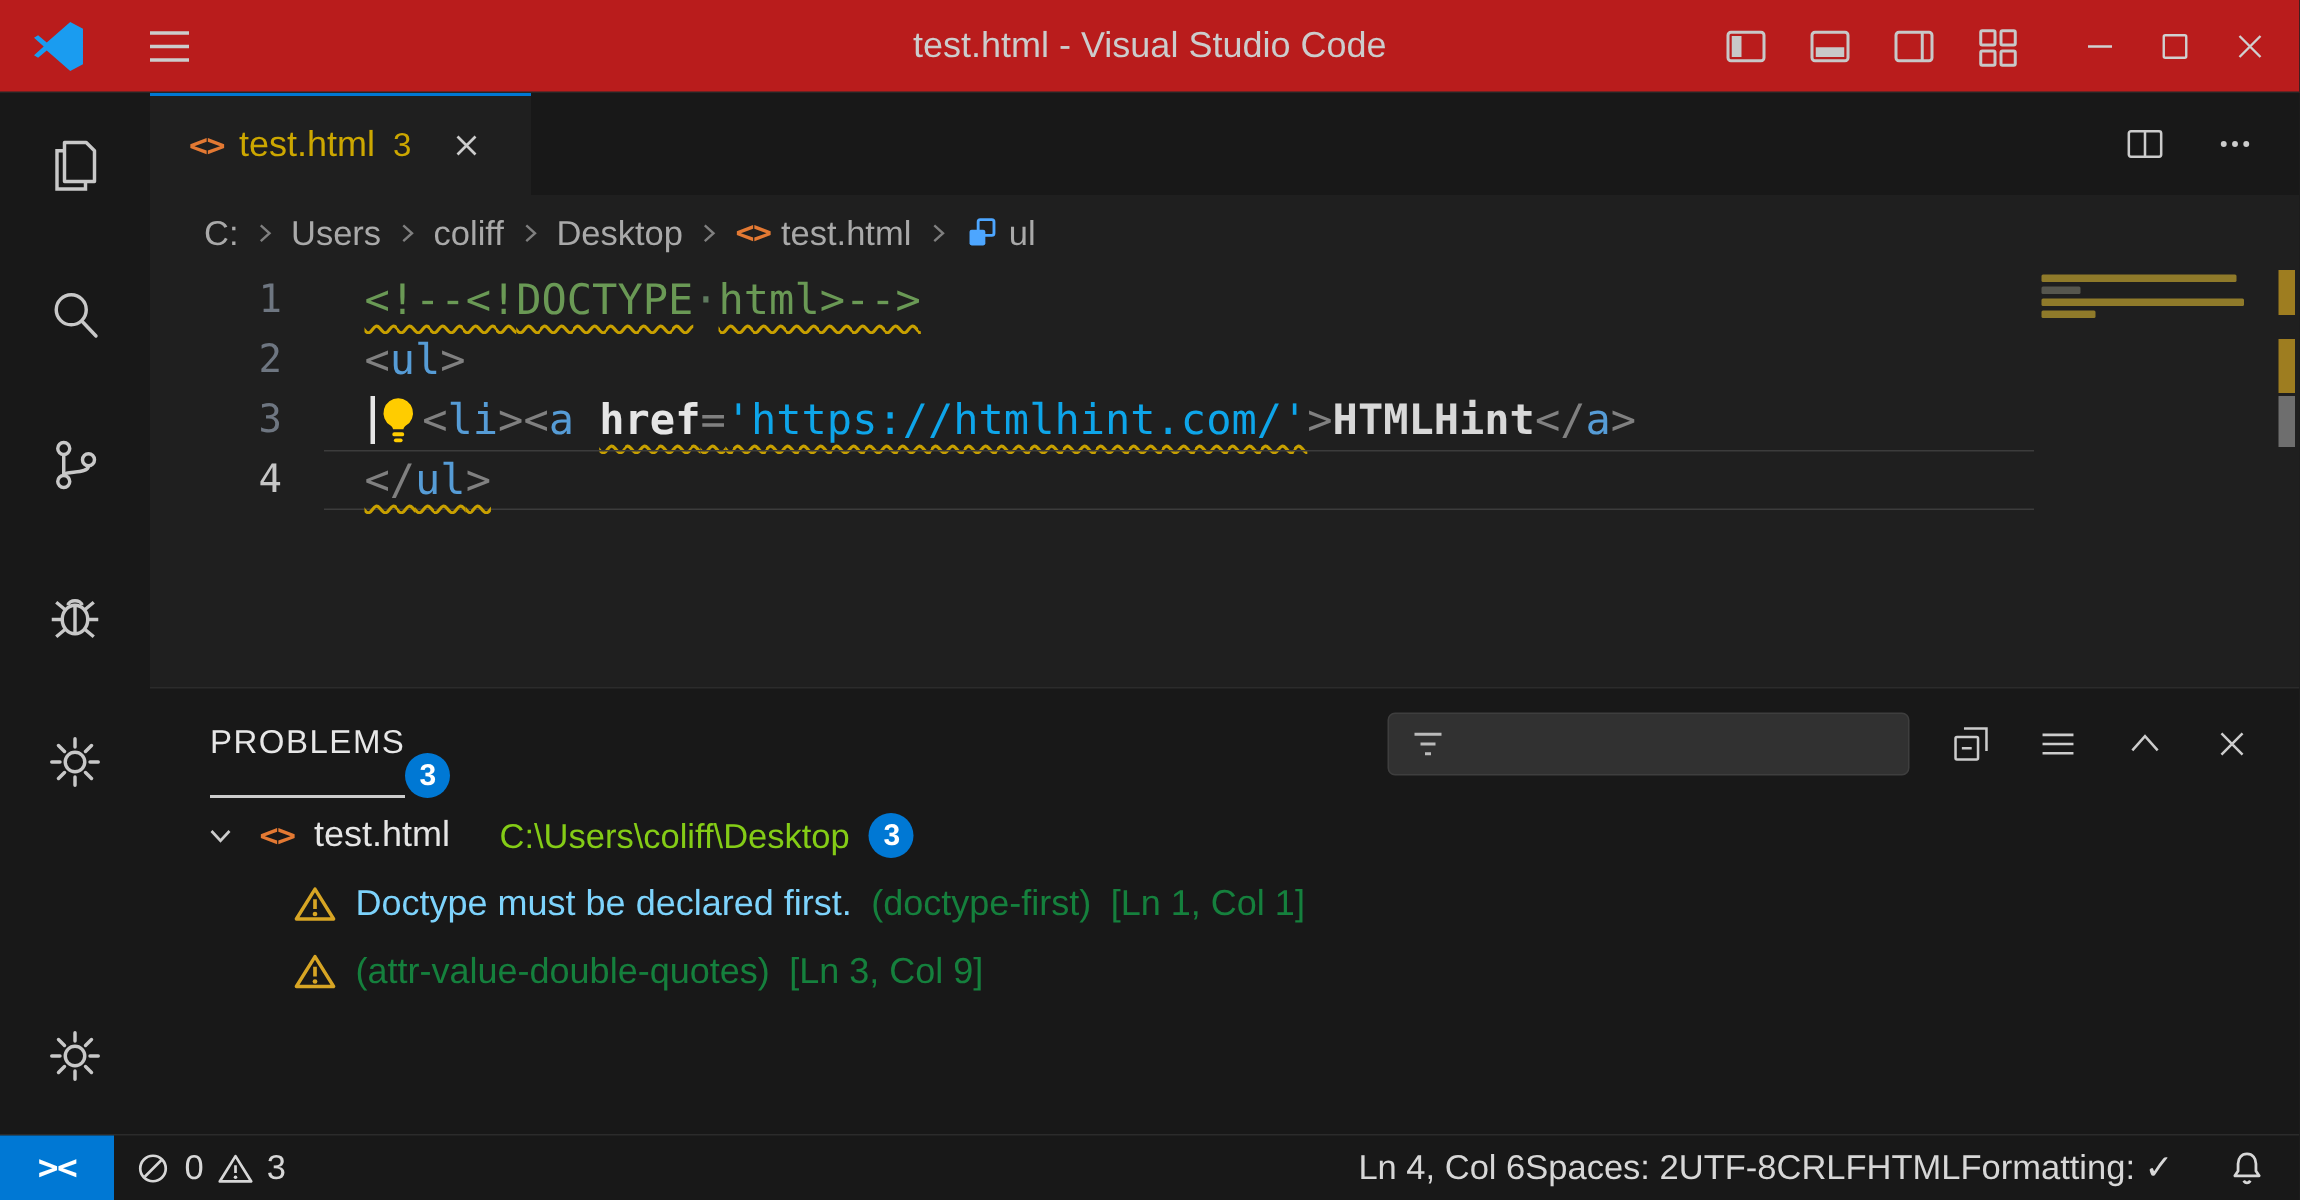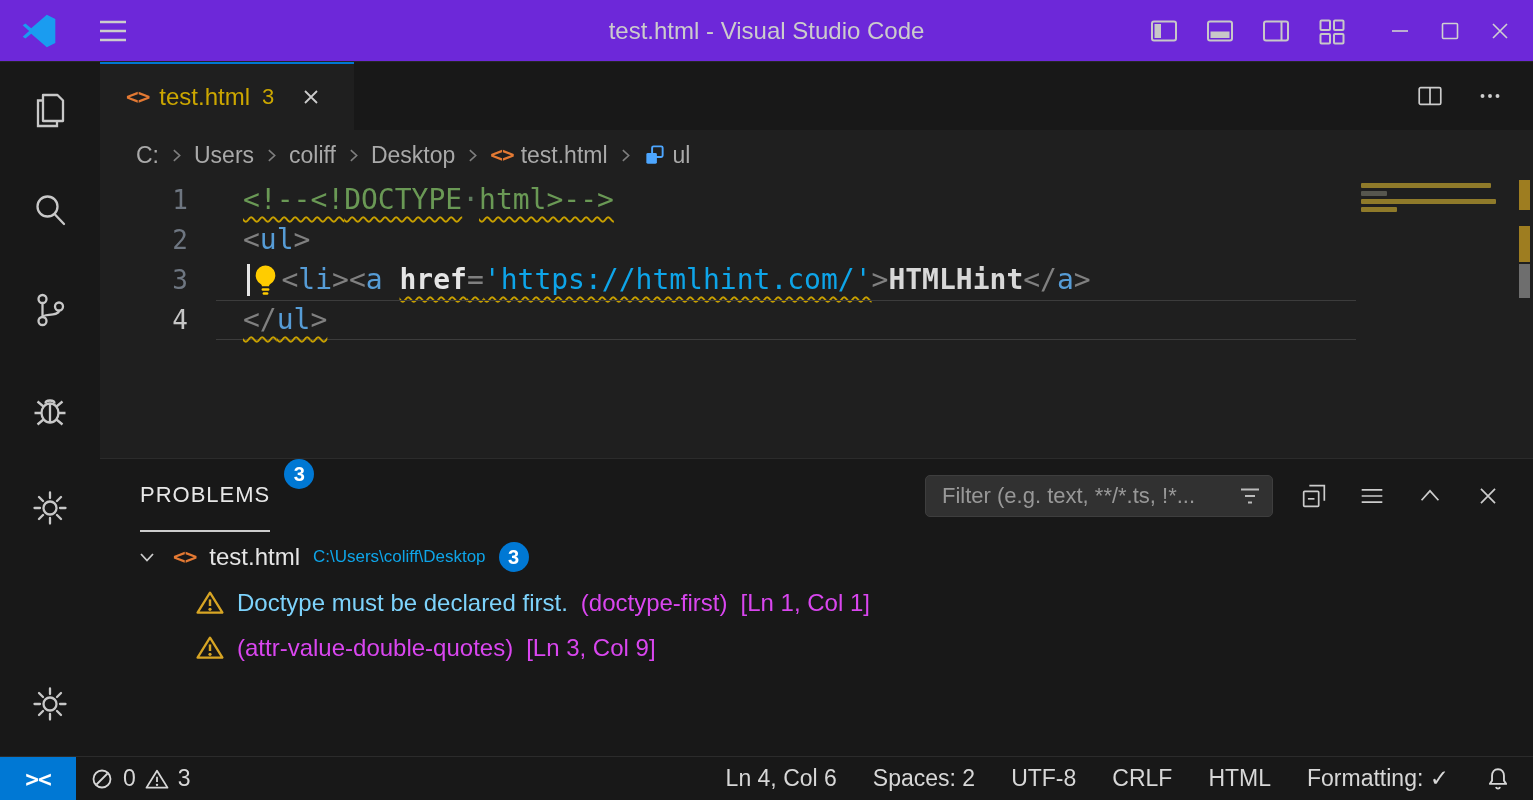--- a/index.html
+++ b/index.html
@@ -1,20 +1,20 @@
 <!DOCTYPE html>
 <html><head>
 <meta charset="utf-8">
 <style>
   *{box-sizing:border-box}
   html,body{margin:0;padding:0}
   body{width:1533px;height:800px;background:#1f1f1f;font-family:"Liberation Sans",sans-serif;color:#ccc;overflow:hidden}
   svg{display:block}
   
-  .titlebar{height:62px;background:#6d28d9;display:flex;align-items:center;position:relative;border-bottom:1px solid #262626}
+  .titlebar{height:62px;background:#b91c1c;display:flex;align-items:center;position:relative;border-bottom:1px solid #262626}
   .tb-logo{margin-left:22px}
   .tb-menu{margin-left:40px;cursor:pointer}
   .tb-title{position:absolute;left:50%;top:50%;transform:translate(-50%,-50%);font-size:24px;color:#cccccc;white-space:nowrap}
   .tb-right{margin-left:auto;display:flex;align-items:center;gap:22px;padding-right:16px}
   .tb-btn{width:34px;height:34px;display:flex;align-items:center;justify-content:center;cursor:pointer}
   .tb-win{display:flex;align-items:center;gap:16px;margin-left:12px}
   
   .main{display:flex;height:694px}
   .activitybar{width:100px;flex:none;background:#181818;position:relative}
   .ab-item{position:absolute;left:28px;width:44px;height:44px;display:flex;align-items:center;justify-content:center;cursor:pointer}
@@ -49,40 +49,40 @@
   .squiggle{text-decoration:underline wavy #c8a000;text-decoration-thickness:2px;text-underline-offset:7px}
   .cursor{display:inline-block;width:2.5px;height:32px;background:#e6e6e6;vertical-align:-7px;margin:0 2px 0 4px}
   .lightbulb{display:inline-block;vertical-align:-7px;margin-right:3px}
   .minimap{position:absolute;top:0;right:28px;width:146px;height:100%}
   .mm-bar{position:absolute;left:2px;height:5px;border-radius:1px}
   .ruler{position:absolute;top:0;right:0;width:17px;height:100%}
   .rl-mark{position:absolute;left:3px;width:11px}
   
   .panel{height:298px;background:#181818;border-top:1px solid #2b2b2b;display:flex;flex-direction:column}
   .panel-header{height:73px;flex:none;display:flex;align-items:center;padding-left:40px}
-  .panel-tab{height:100%;display:flex;align-items:flex-start;gap:14px;cursor:pointer}
+  .panel-tab{height:100%;display:flex;align-items:flex-end;cursor:pointer}
   .panel-tab-label{height:100%;display:flex;align-items:center;font-size:22px;letter-spacing:1px;color:#e7e7e7;border-bottom:2px solid #cccccc}
   .badge{min-width:30px;height:30px;padding:0 7px;border-radius:15px;background:#0078d4;color:#fff;font-size:20px;display:flex;align-items:center;justify-content:center;font-weight:bold}
   .filter{margin-left:auto;width:348px;height:42px;background:#313131;border:1px solid #3e3e3e;border-radius:5px;display:flex;align-items:center;padding:0 10px 0 14px;gap:8px}
   .filter input{flex:1;min-width:0;background:transparent;border:0;outline:0;color:#ccc;font-size:22px;font-family:"Liberation Sans",sans-serif}
   .filter input::placeholder{color:#989898}
   .panel-actions{display:flex;align-items:center;gap:28px;padding:0 30px 0 26px}
   .problems{flex:1;overflow:hidden;padding-top:2px}
   .prob-file{height:46px;display:flex;align-items:center;gap:13px;padding-left:34px;font-size:24px;cursor:pointer}
   .pfile{color:#e5e5e5}
-  .ppath{color:#0ea5e9;font-size:17px;margin-left:0}
+  .ppath{color:#84cc16;font-size:23px;margin-left:20px}
   .prob-item{height:45px;display:flex;align-items:center;gap:13px;padding-left:96px;font-size:24px;cursor:pointer}
   .pmsg{color:#7dd3fc}
-  .pmeta{color:#d946ef}
+  .pmeta{color:#15803d}
   
   .statusbar{height:44px;background:#181818;border-top:1px solid #2b2b2b;display:flex;align-items:center;font-size:23px;color:#d7d7d7}
   .remote{width:76px;height:100%;background:#0078d4;color:#fff;display:flex;align-items:center;justify-content:center;font-family:"DejaVu Sans Mono",monospace;font-size:23px;font-weight:bold;cursor:pointer;letter-spacing:-1px}
   .sb-problems{display:flex;align-items:center;gap:9px;margin-left:14px;cursor:pointer}
   .sb-right{margin-left:auto;display:flex;align-items:center;gap:36px;padding-right:22px}
-  .sb-items{display:flex;align-items:center;gap:36px}
+  .sb-items{display:flex;align-items:center;}
   .sb-item{cursor:pointer;white-space:nowrap}
 </style>
 </head>
 <body>
 
 <div class="titlebar">
   <span class="tb-logo">
     <svg width="34" height="34" viewBox="0 0 100 100">
         <path fill="#1a9cf0" d="M73 2 L27 42 L10 28 L2 33 L21 50 L2 67 L10 72 L27 58 L73 98 L98 85 V15 Z"></path>
       </svg>
@@ -307,21 +307,20 @@
       </div>
     </div>
 
     <div class="panel">
       <div class="panel-header">
         <div class="panel-tab">
           <span class="panel-tab-label">PROBLEMS</span>
           <span class="badge">3</span>
         </div>
         <div class="filter">
-          <input placeholder="Filter (e.g. text, **/*.ts, !*..." style="">
           <span class="icon-btn">
             <svg width="24" height="24" viewBox="0 0 24 24">
                 <path d="M3 5.5 H21 M7 12 H17 M10 18.5 H14" stroke="#bbbbbb" stroke-width="2"></path>
               </svg>
           </span>
         </div>
         <div class="panel-actions">
           <span class="icon-btn">
             <svg width="30" height="30" viewBox="0 0 32 32" fill="none" stroke="#cccccc" stroke-width="1.8">
                 <path d="M11 5 H27 V21"></path>

